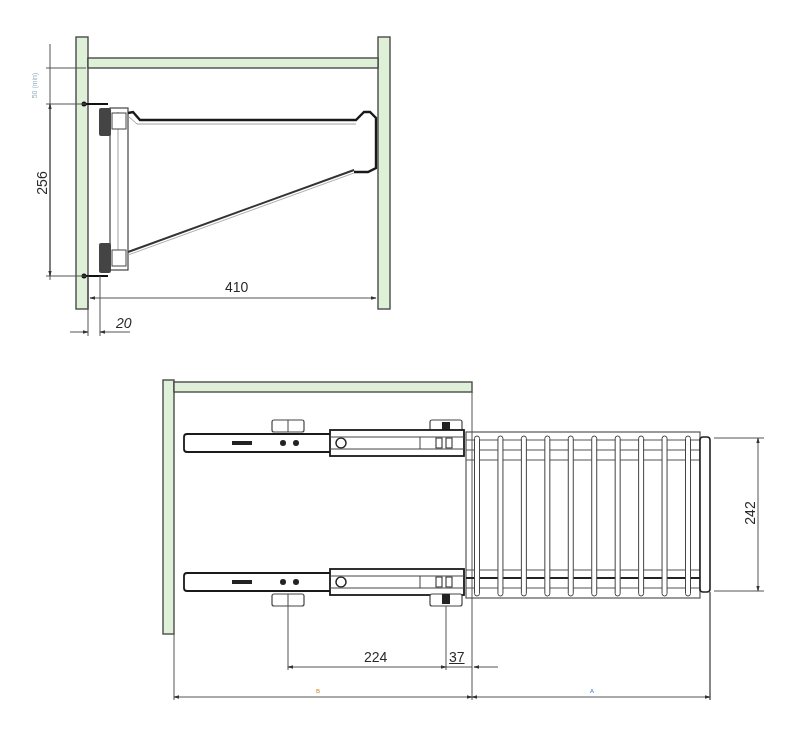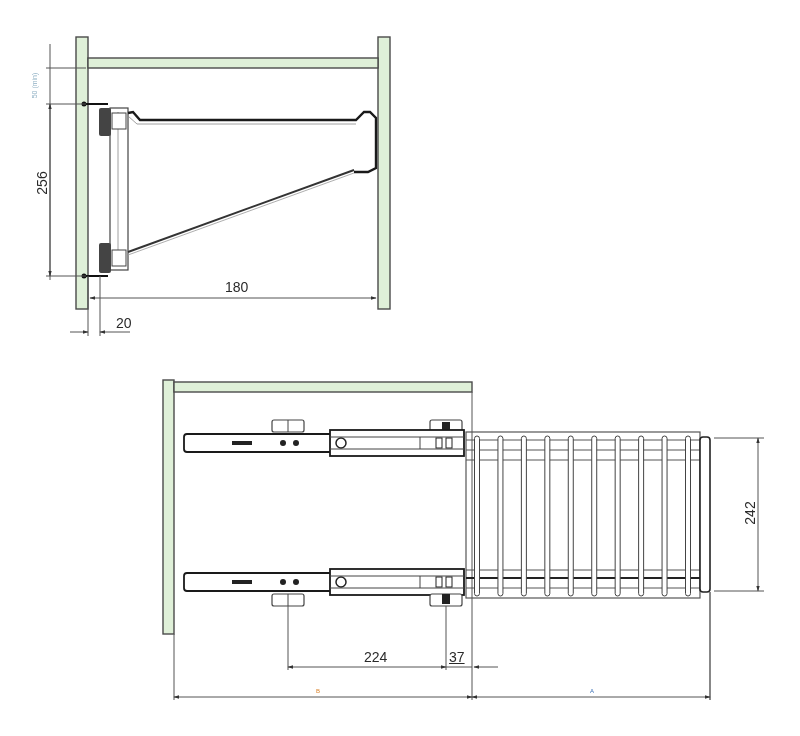--- a/index.html
+++ b/index.html
@@ -174,20 +174,20 @@
 
     <line x1="174" y1="634" x2="174" y2="700" stroke="#555" stroke-width="1"></line>
     <line x1="710" y1="592" x2="710" y2="700" stroke="#555" stroke-width="1.4"></line>
     <line x1="174" y1="697" x2="472" y2="697" stroke="#555" stroke-width="1" marker-start="url(#arr)" marker-end="url(#arr)"></line>
     <line x1="472" y1="697" x2="710" y2="697" stroke="#555" stroke-width="1" marker-start="url(#arr)" marker-end="url(#arr)"></line>
   </g>
 </svg>
 
 <div class="dim-label small rot" style="left:22px; top:82px;">50 (min)</div>
 <div class="dim-label rot" style="left:30px; top:176px;">256</div>
-<div class="dim-label" style="left:225px; top:280px;">180</div>
-<div class="dim-label" style="left:116px; top:316px;">20</div>
+<div class="dim-label" style="left:225px; top:280px;">410</div>
+<div class="dim-label" style="left:116px; top:316px;font-style:italic;">20</div>
 
 <div class="dim-label rot" style="left:738px; top:506px;">242</div>
 <div class="dim-label" style="left:364px; top:650px;">224</div>
 <div class="dim-label" style="left:449px; top:650px;text-decoration:underline;">37</div>
 <div class="dim-label tiny" style="left:316px; top:688px; color:#d9822b;">B</div>
 <div class="dim-label tiny" style="left:590px; top:688px; color:#3a6fb5;">A</div>
 
 </body></html>

